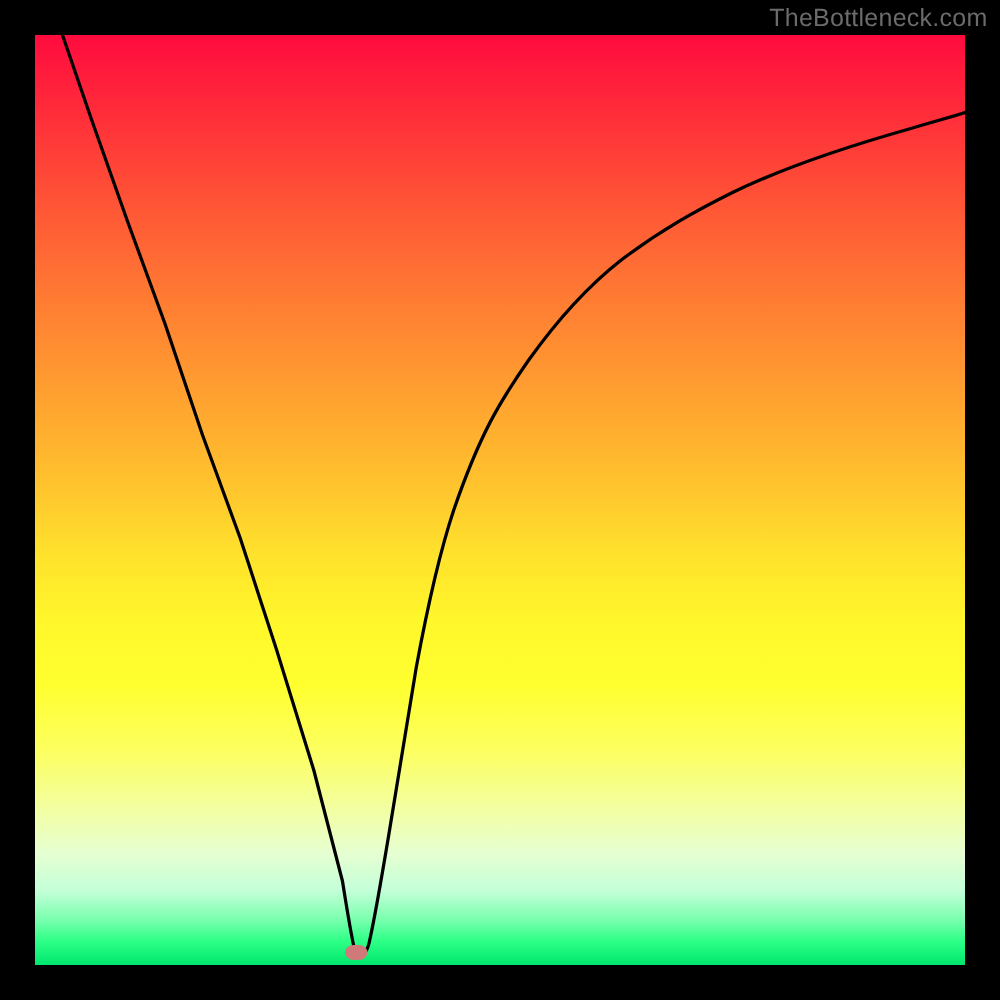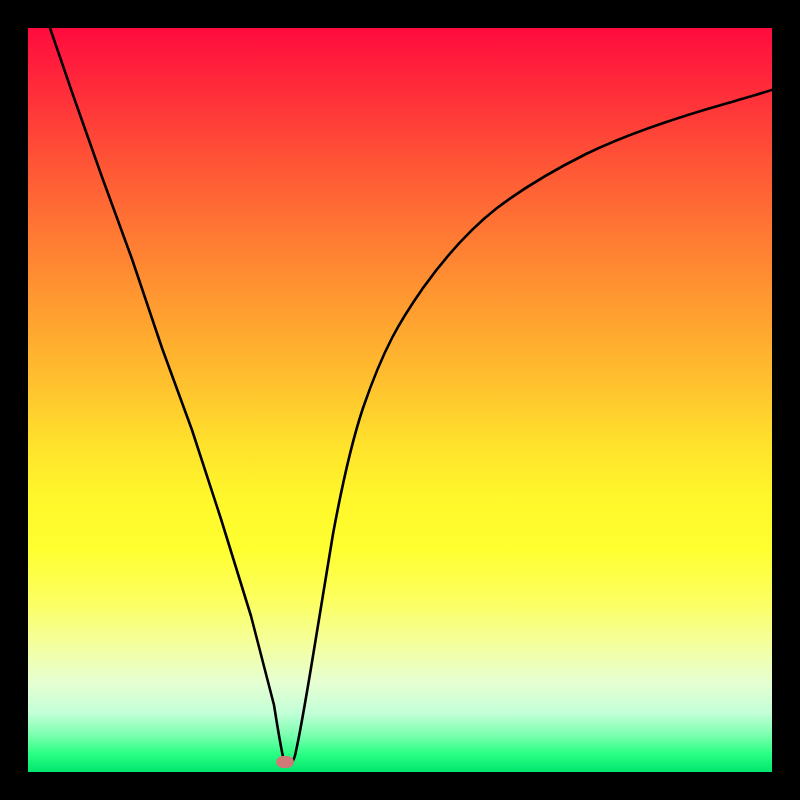--- a/index.html
+++ b/index.html
@@ -104,13 +104,14 @@
         C 420 225, 446 198, 469 180
         C 502 155, 530 140, 558 126
         C 595 108, 640 92, 700 75
         C 720 69, 735 65, 744 62
       "></path>
     </svg>
 
     <div class="marker" style="left:34.5%; top:98.7%;"></div>
   </div>
 
+  <div class="watermark">TheBottleneck.com</div>
 </div>
 
 </body></html>

